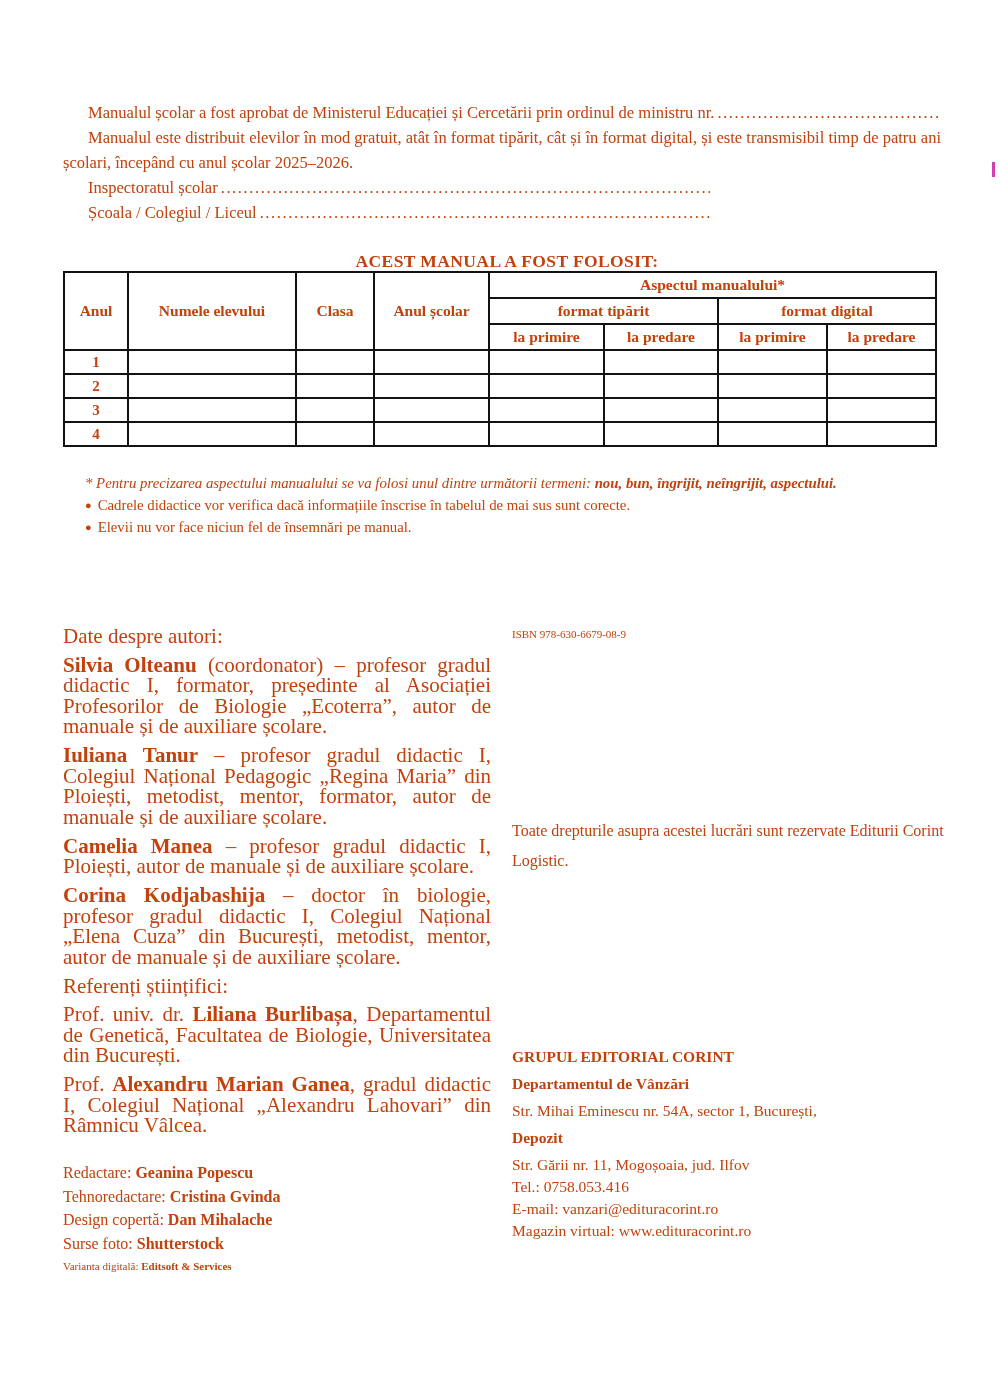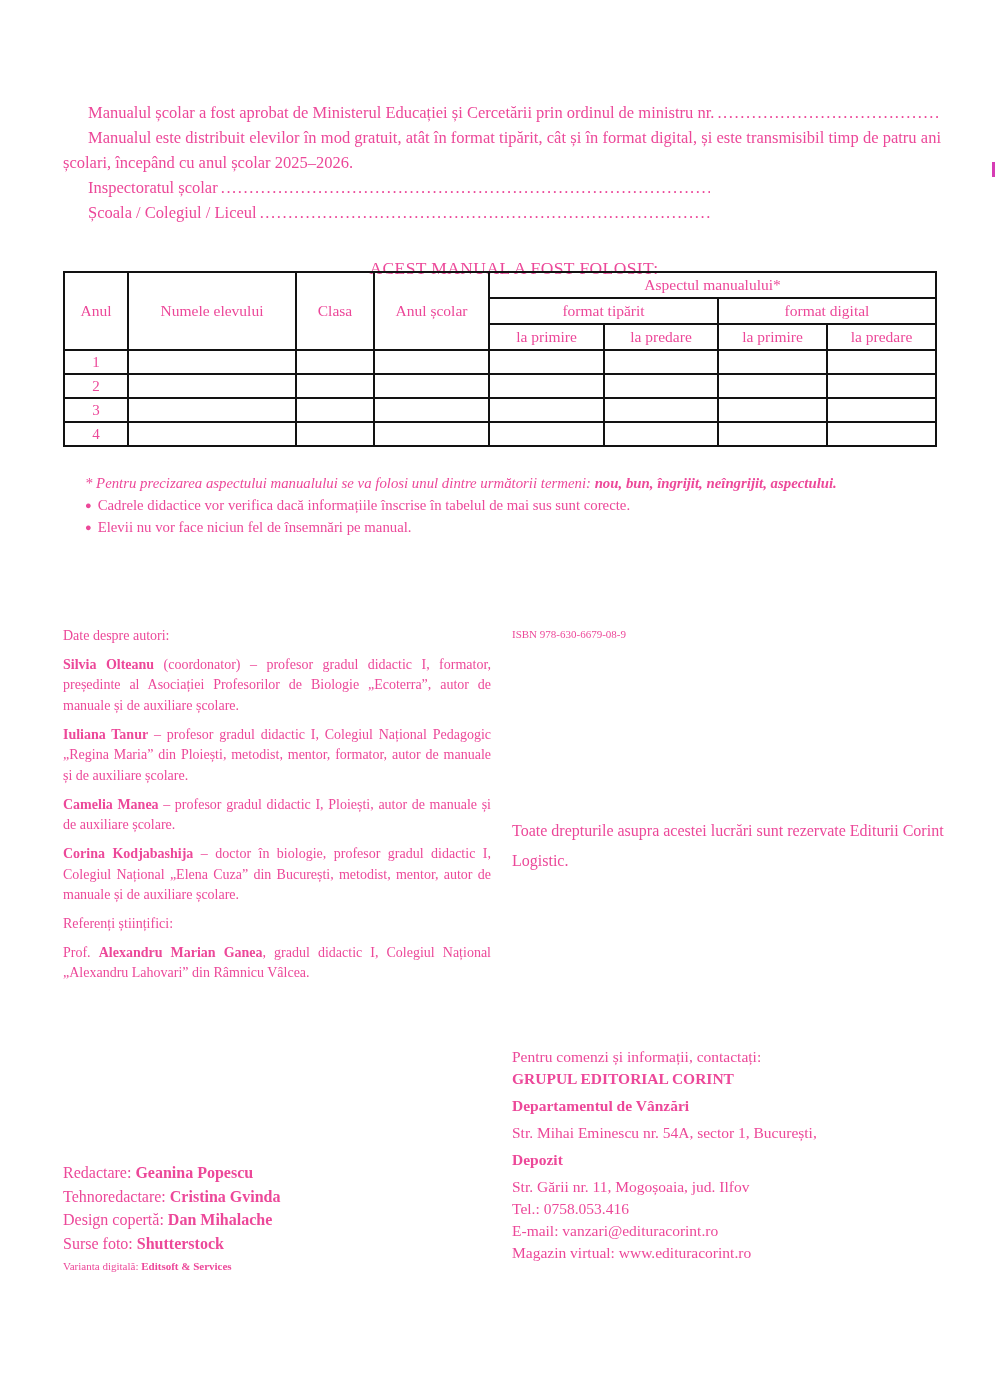--- a/index.html
+++ b/index.html
@@ -2,21 +2,21 @@
 <html><head>
 <meta charset="utf-8">
 <style>
   html, body { margin: 0; padding: 0; background: #ffffff; }
   .page {
     position: relative;
     width: 1000px;
     height: 1390px;
     background: #ffffff;
     font-family: "Liberation Serif", "DejaVu Serif", serif;
-    color: #ec4899;
+    color: #c2410c;
     overflow: hidden;
   }
   .b { font-weight: bold; }
   .i { font-style: italic; }
 
   
   .top-block {
     position: absolute;
     left: 63px; top: 100px;
     width: 878px;
@@ -41,39 +41,39 @@
     margin: 0;
     text-align: justify;
     text-indent: 25px;
   }
 
   
   .table-title {
     position: absolute;
     left: 63px; top: 243px;
     width: 872px;
-    margin: 15px;
+    margin: 8px;
     text-align: center;
     font-size: 17.5px;
-    font-weight: normal;
+    font-weight: bold;
     letter-spacing: 0.4px;
   }
 
   
   .usage-table {
     position: absolute;
     left: 63px; top: 271px;
     width: 872px;
     border-collapse: collapse;
     table-layout: fixed;
     font-size: 15.5px;
   }
   .usage-table th, .usage-table td {
     border: 2.4px solid #121212;
-    font-weight: normal;
+    font-weight: bold;
     text-align: center;
     padding: 0 2px;
   }
   .usage-table thead th { height: 24px; }
   .usage-table tbody td { height: 22px; font-size: 15px; }
 
   
   .notes {
     position: absolute;
     left: 85px; top: 473px;
@@ -87,21 +87,21 @@
     margin-right: 6px;
     position: relative;
     top: -1px;
   }
 
   
   .left-col {
     position: absolute;
     left: 63px; top: 626px;
     width: 428px;
-    font-size: 14px;
+    font-size: 21px;
     line-height: 20.5px;
   }
   .col-heading { margin: 0 0 8px 0; }
   .bio { margin: 0 0 8.5px 0; text-align: justify; }
   .bio:last-child { margin-bottom: 0; }
   .referents-heading { margin: 0 0 8px 0; }
 
   
   .credits {
     position: absolute;
@@ -251,37 +251,37 @@
     </p>
   </div>
 
   <div class="left-col">
     <p class="col-heading">Date despre autori:</p>
     <p class="bio"><span class="b">Silvia Olteanu</span><span> (coordonator) – profesor gradul didactic I, formator, președinte al Asociației Profesorilor de Biologie „Ecoterra”, autor de manuale și de auxiliare școlare.</span></p>
     <p class="bio"><span class="b">Iuliana Tanur</span><span> – profesor gradul didactic I, Colegiul Național Pedagogic „Regina Maria” din Ploiești, metodist, mentor, formator, autor de manuale și de auxiliare școlare.</span></p>
     <p class="bio"><span class="b">Camelia Manea</span><span> – profesor gradul didactic I, Ploiești, autor de manuale și de auxiliare școlare.</span></p>
     <p class="bio"><span class="b">Corina Kodjabashija</span><span> – doctor în biologie, profesor gradul didactic I, Colegiul Național „Elena Cuza” din București, metodist, mentor, autor de manuale și de auxiliare școlare.</span></p>
     <p class="referents-heading">Referenți științifici:</p>
+    <p class="bio"><span>Prof. univ. dr. </span><span class="b">Liliana Burlibașa</span><span>, Departamentul de Genetică, Facultatea de Biologie, Universitatea din București.</span></p>
     <p class="bio"><span>Prof. </span><span class="b">Alexandru Marian Ganea</span><span>, gradul didactic I, Colegiul Național „Alexandru Lahovari” din Râmnicu Vâlcea.</span></p>
   </div>
 
   <div class="credits">
     <p class="credit-line"><span>Redactare: </span><span class="b">Geanina Popescu</span></p>
     <p class="credit-line"><span>Tehnoredactare: </span><span class="b">Cristina Gvinda</span></p>
     <p class="credit-line"><span>Design copertă: </span><span class="b">Dan Mihalache</span></p>
     <p class="credit-line"><span>Surse foto: </span><span class="b">Shutterstock</span></p>
     <p class="credit-line smaller"><span>Varianta digitală: </span><span class="b">Editsoft &amp; Services</span></p>
   </div>
 
   <div class="isbn-line">ISBN 978-630-6679-08-9</div>
 
   <div class="rights-block">Toate drepturile asupra acestei lucrări sunt rezervate Editurii Corint Logistic.</div>
 
   <div class="contact-block">
-    <p>Pentru comenzi și informații, contactați:</p>
     <p class="b">GRUPUL EDITORIAL CORINT</p>
     <p class="b gap-before">Departamentul de Vânzări</p>
     <p class="gap-before">Str. Mihai Eminescu nr. 54A, sector 1, București,</p>
     <p class="b gap-before">Depozit</p>
     <p class="gap-before">Str. Gării nr. 11, Mogoșoaia, jud. Ilfov</p>
     <p>Tel.: 0758.053.416</p>
     <p>E-mail: vanzari@edituracorint.ro</p>
     <p>Magazin virtual: www.edituracorint.ro</p>
   </div>
 

